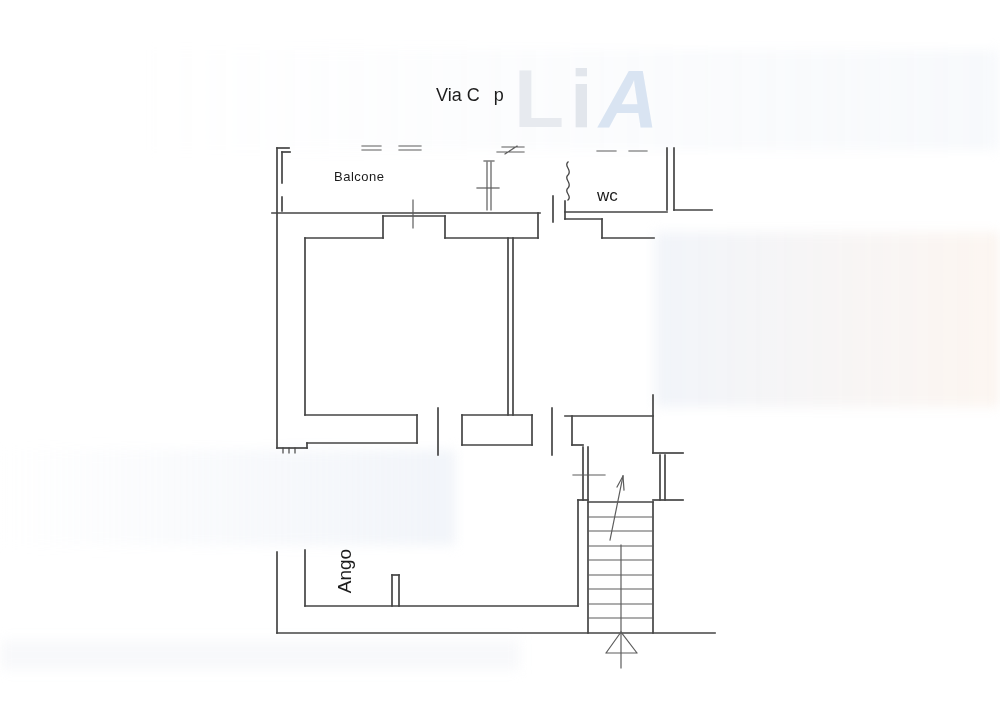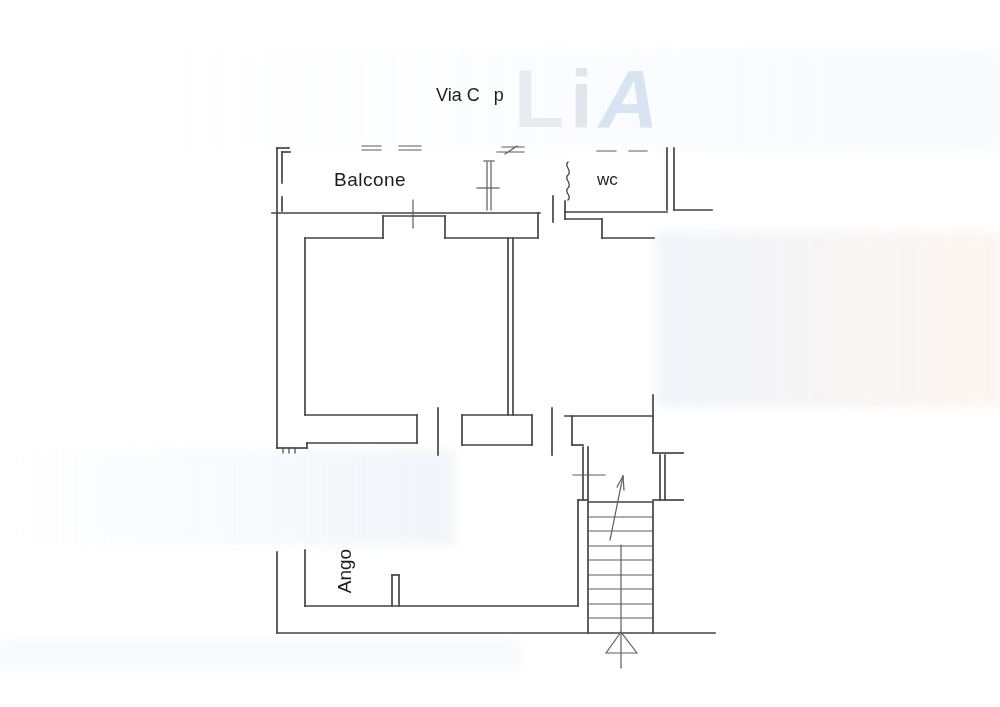--- a/index.html
+++ b/index.html
@@ -3,22 +3,22 @@
 <meta charset="utf-8">
 <style>
   html,body{margin:0;padding:0;background:#ffffff;}
   #stage{
     position:relative;width:1000px;height:707px;background:#ffffff;overflow:hidden;
     font-family:"Liberation Sans", sans-serif;
   }
   #plan-svg{position:absolute;left:0;top:0;}
   .lbl{position:absolute;color:var(--text-color,#1c1c1c);white-space:nowrap;}
   .lbl-street-top{left:436px;top:85px;font-size:18px;display:flex;gap:14px;}
-  .lbl-balcony{left:334px;top:169px;font-size:19px;letter-spacing:.5px;}
-  .lbl-wc{left:597px;top:170px;font-size:17px;}
+  .lbl-balcony{left:334px;top:169px;font-size:13px;letter-spacing:.5px;}
+  .lbl-wc{left:597px;top:186px;font-size:17px;}
   .lbl-ango{left:345px;top:571px;font-size:19px;transform:translate(-50%,-50%) rotate(-90deg);}
   .lbl-street-bottom{left:330px;top:678px;font-size:20px;letter-spacing:.3px;}
   .watermark-text{
     position:absolute;left:514px;top:52px;font-size:82px;font-weight:700;
     letter-spacing:6px;user-select:none;
   }
   .wm-l{color:var(--wm-gray,#e7eaef);}
   .wm-i{color:var(--wm-gray2,#e2e6ec);}
   .wm-a{color:var(--wm-blue,#d9e4f2);font-style:italic;}
   .band{position:absolute;pointer-events:none;filter:blur(6px);}

